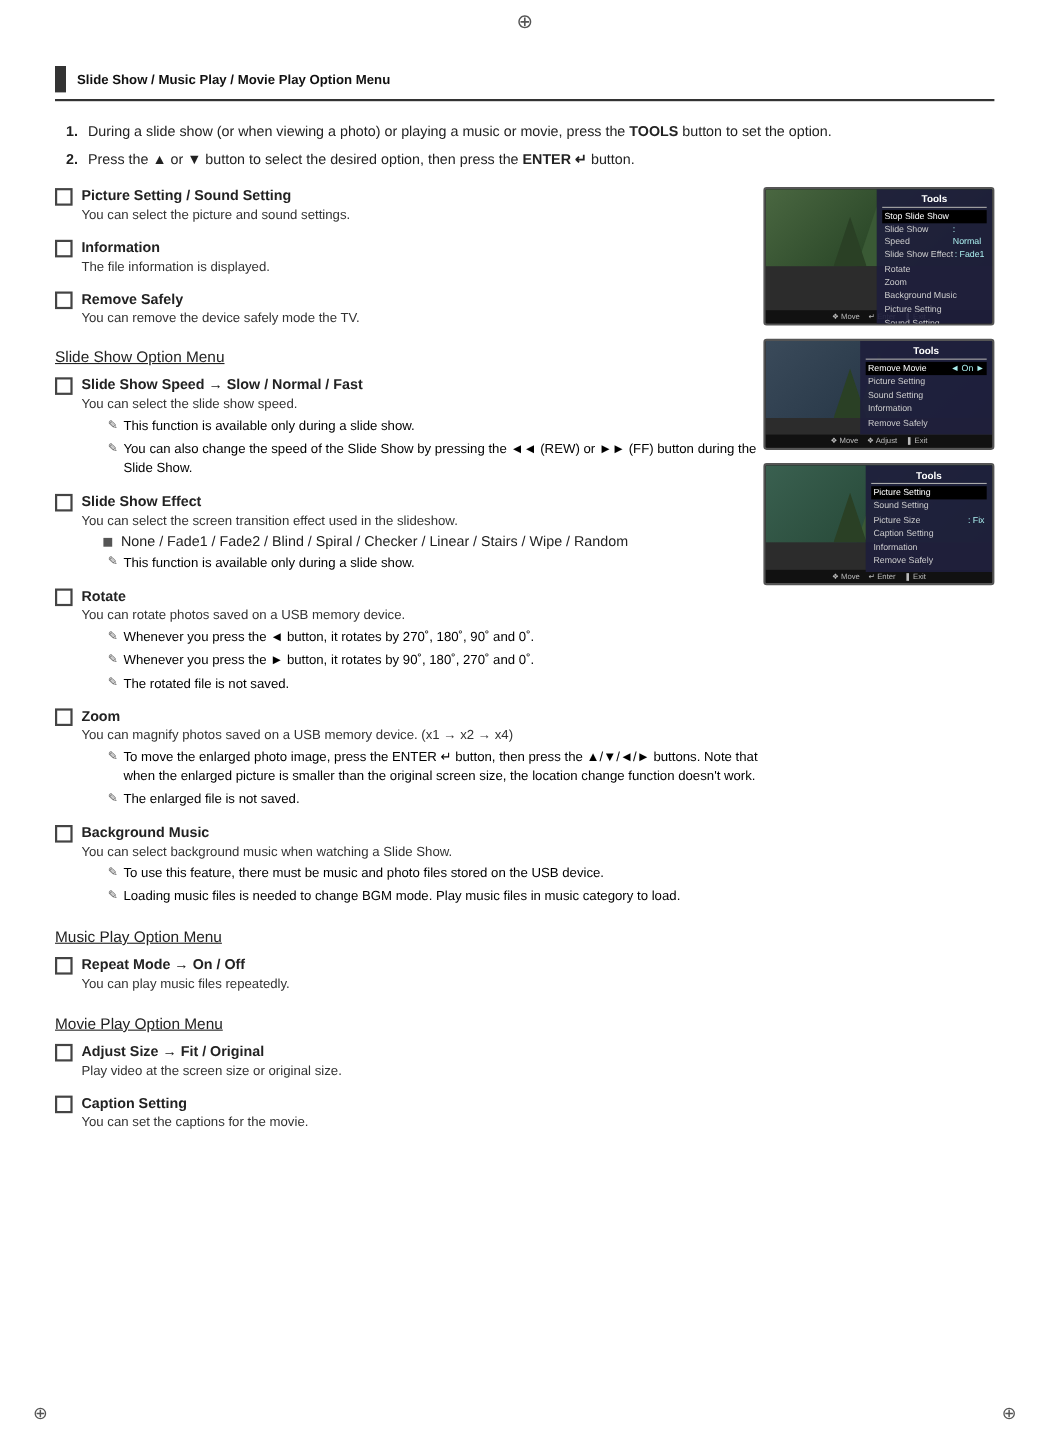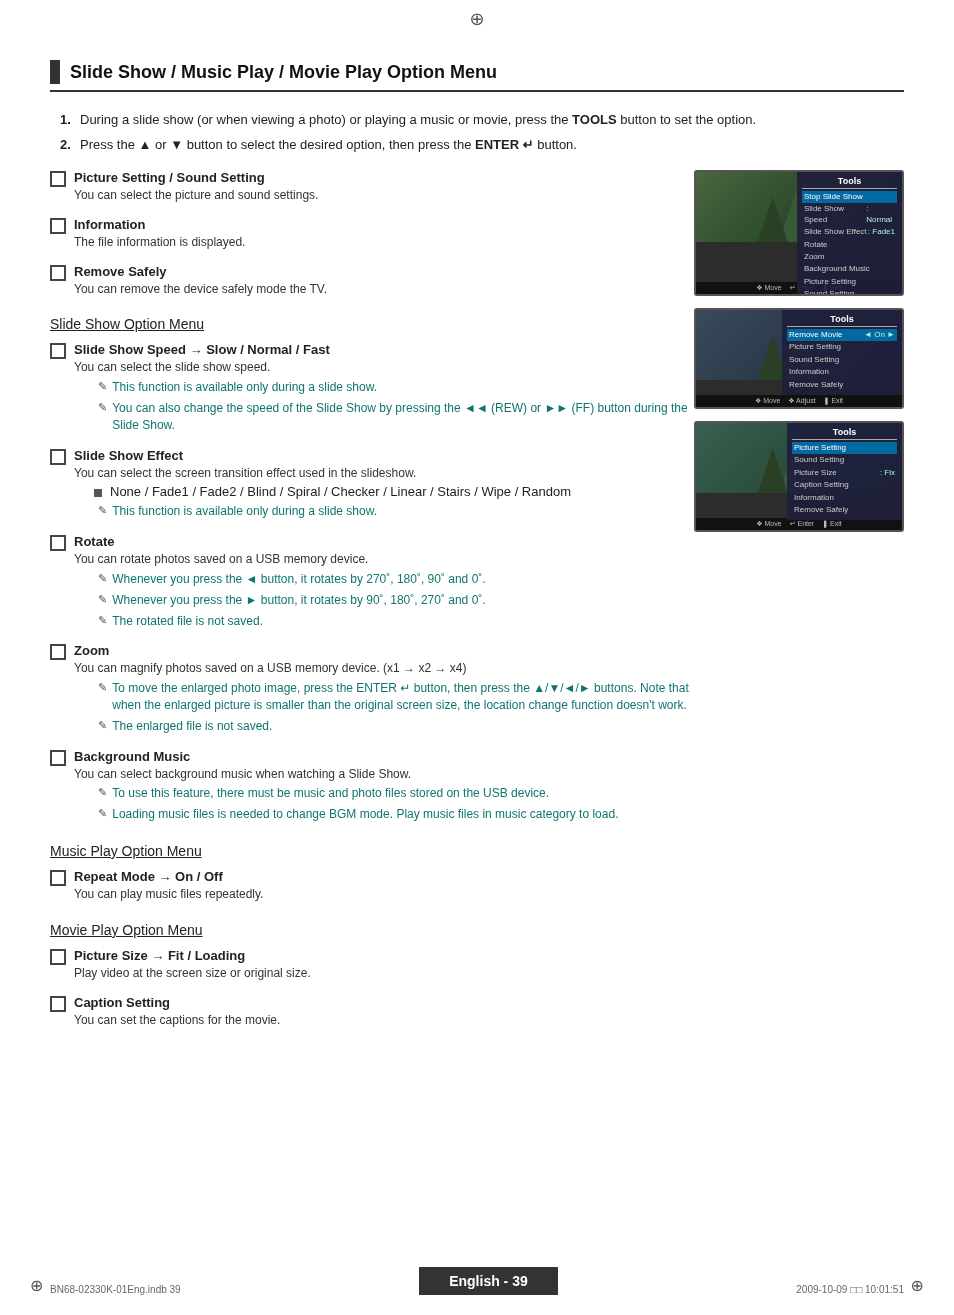--- a/index.html
+++ b/index.html
@@ -40,21 +40,21 @@
       margin-top: 30px;
     }
     .section-title-bar .bar-accent {
       width: 10px;
       height: 24px;
       background: #333;
       margin-right: 10px;
       flex-shrink: 0;
     }
     .section-title-bar h1 {
-      font-size: 18px;
+      font-size: 12px;
       font-weight: bold;
       color: #111;
     }
 
     
     .numbered-list {
       list-style: none;
       margin-bottom: 16px;
       padding-left: 10px;
     }
@@ -151,21 +151,21 @@
     }
     .note-icon {
       font-size: 11px;
       margin-right: 5px;
       flex-shrink: 0;
       margin-top: 1px;
       color: #555;
     }
     .note-text {
       font-size: 12px;
-      color: #0f766e;
+      color: #000000;
       line-height: 1.4;
     }
 
     
     .tv-mockup {
       width: 210px;
       background: #1a1a1a;
       border: 2px solid #555;
       border-radius: 3px;
       position: relative;
@@ -225,21 +225,21 @@
     }
     .menu-item-row {
       color: #ccc;
       font-size: 8px;
       padding: 1px 2px;
       line-height: 1.3;
       display: flex;
       justify-content: space-between;
     }
     .menu-item-row.highlighted {
-      background: #0369a1;
+      background: #000000;
       color: #fff;
     }
     .menu-item-val {
       color: #aee;
       font-size: 8px;
     }
     .tv-nav-bar {
       background: #111;
       padding: 2px 4px;
       display: flex;
@@ -429,21 +429,21 @@
           <div class="checkbox-label">Repeat Mode → On / Off</div>
           <div class="checkbox-desc">You can play music files repeatedly.</div>
         </div>
       </div>
 
       <div class="subsection-heading">Movie Play Option Menu</div>
 
       <div class="checkbox-item">
         <div class="checkbox-icon"></div>
         <div class="checkbox-content">
-          <div class="checkbox-label">Picture Size → Fit / Loading</div>
+          <div class="checkbox-label">Adjust Size → Fit / Original</div>
           <div class="checkbox-desc">Play video at the screen size or original size.</div>
         </div>
       </div>
 
       <div class="checkbox-item">
         <div class="checkbox-icon"></div>
         <div class="checkbox-content">
           <div class="checkbox-label">Caption Setting</div>
           <div class="checkbox-desc">You can set the captions for the movie.</div>
         </div>
@@ -530,24 +530,17 @@
           <span class="nav-text">❖ Move</span>
           <span class="nav-text">↵ Enter</span>
           <span class="nav-text">❚ Exit</span>
         </div>
       </div>
 
     </div>
 
   </div>
 
-  <div class="page-footer">
-    <div class="footer-left">BN68-02330K-01Eng.indb   39</div>
-    <div class="footer-center">
-      <div class="page-number-box">English - 39</div>
-    </div>
-    <div class="footer-right">2009-10-09   □□ 10:01:51</div>
-  </div>
 
   <div style="position:absolute; bottom:20px; left:30px; font-size:16px; color:#555;">⊕</div>
   <div style="position:absolute; bottom:20px; right:30px; font-size:16px; color:#555;">⊕</div>
 
 </div>
 
 </body></html>

